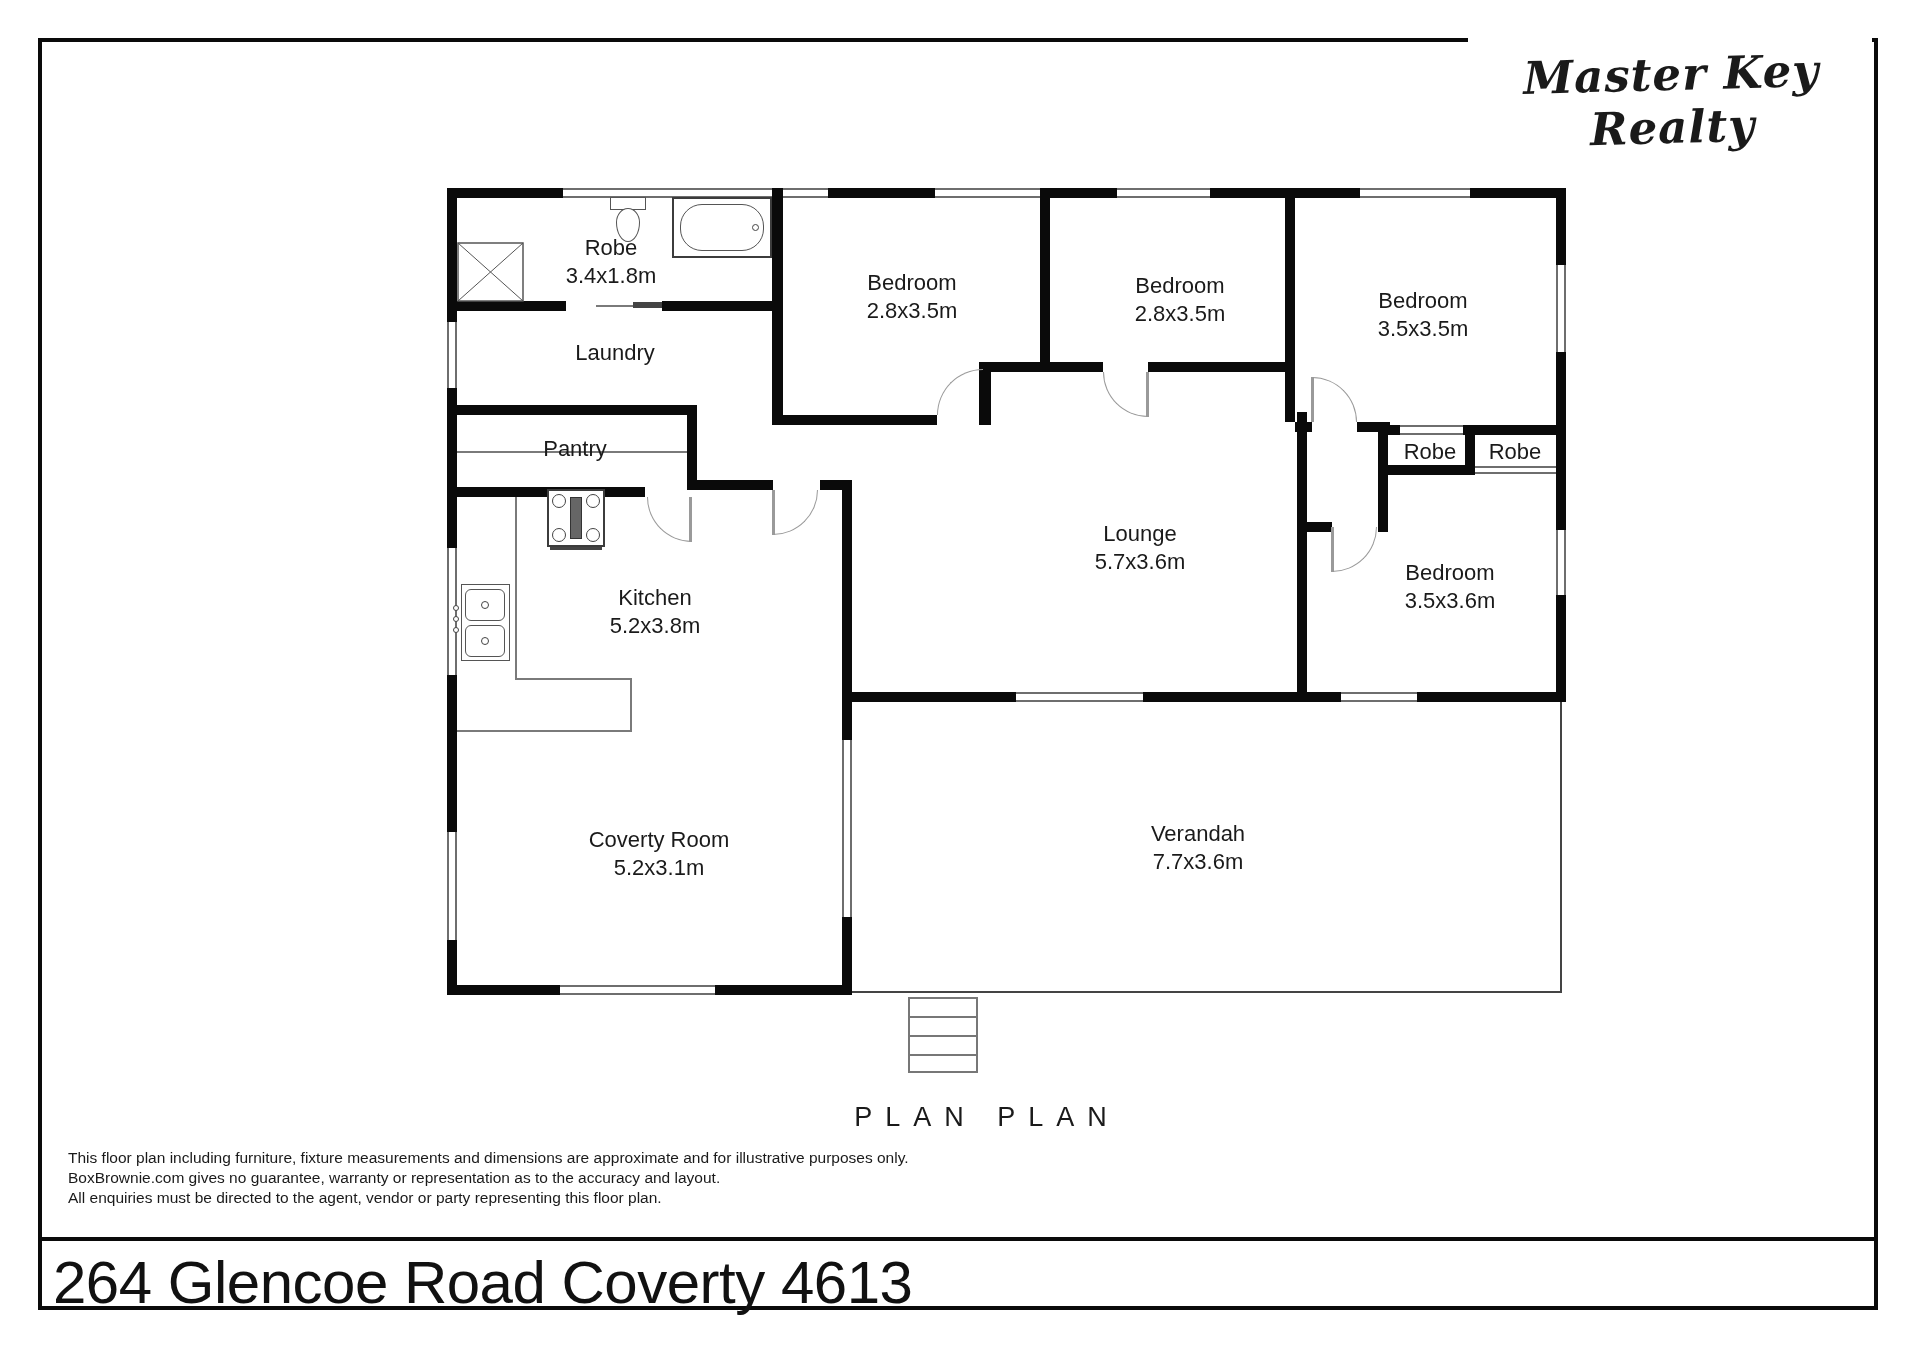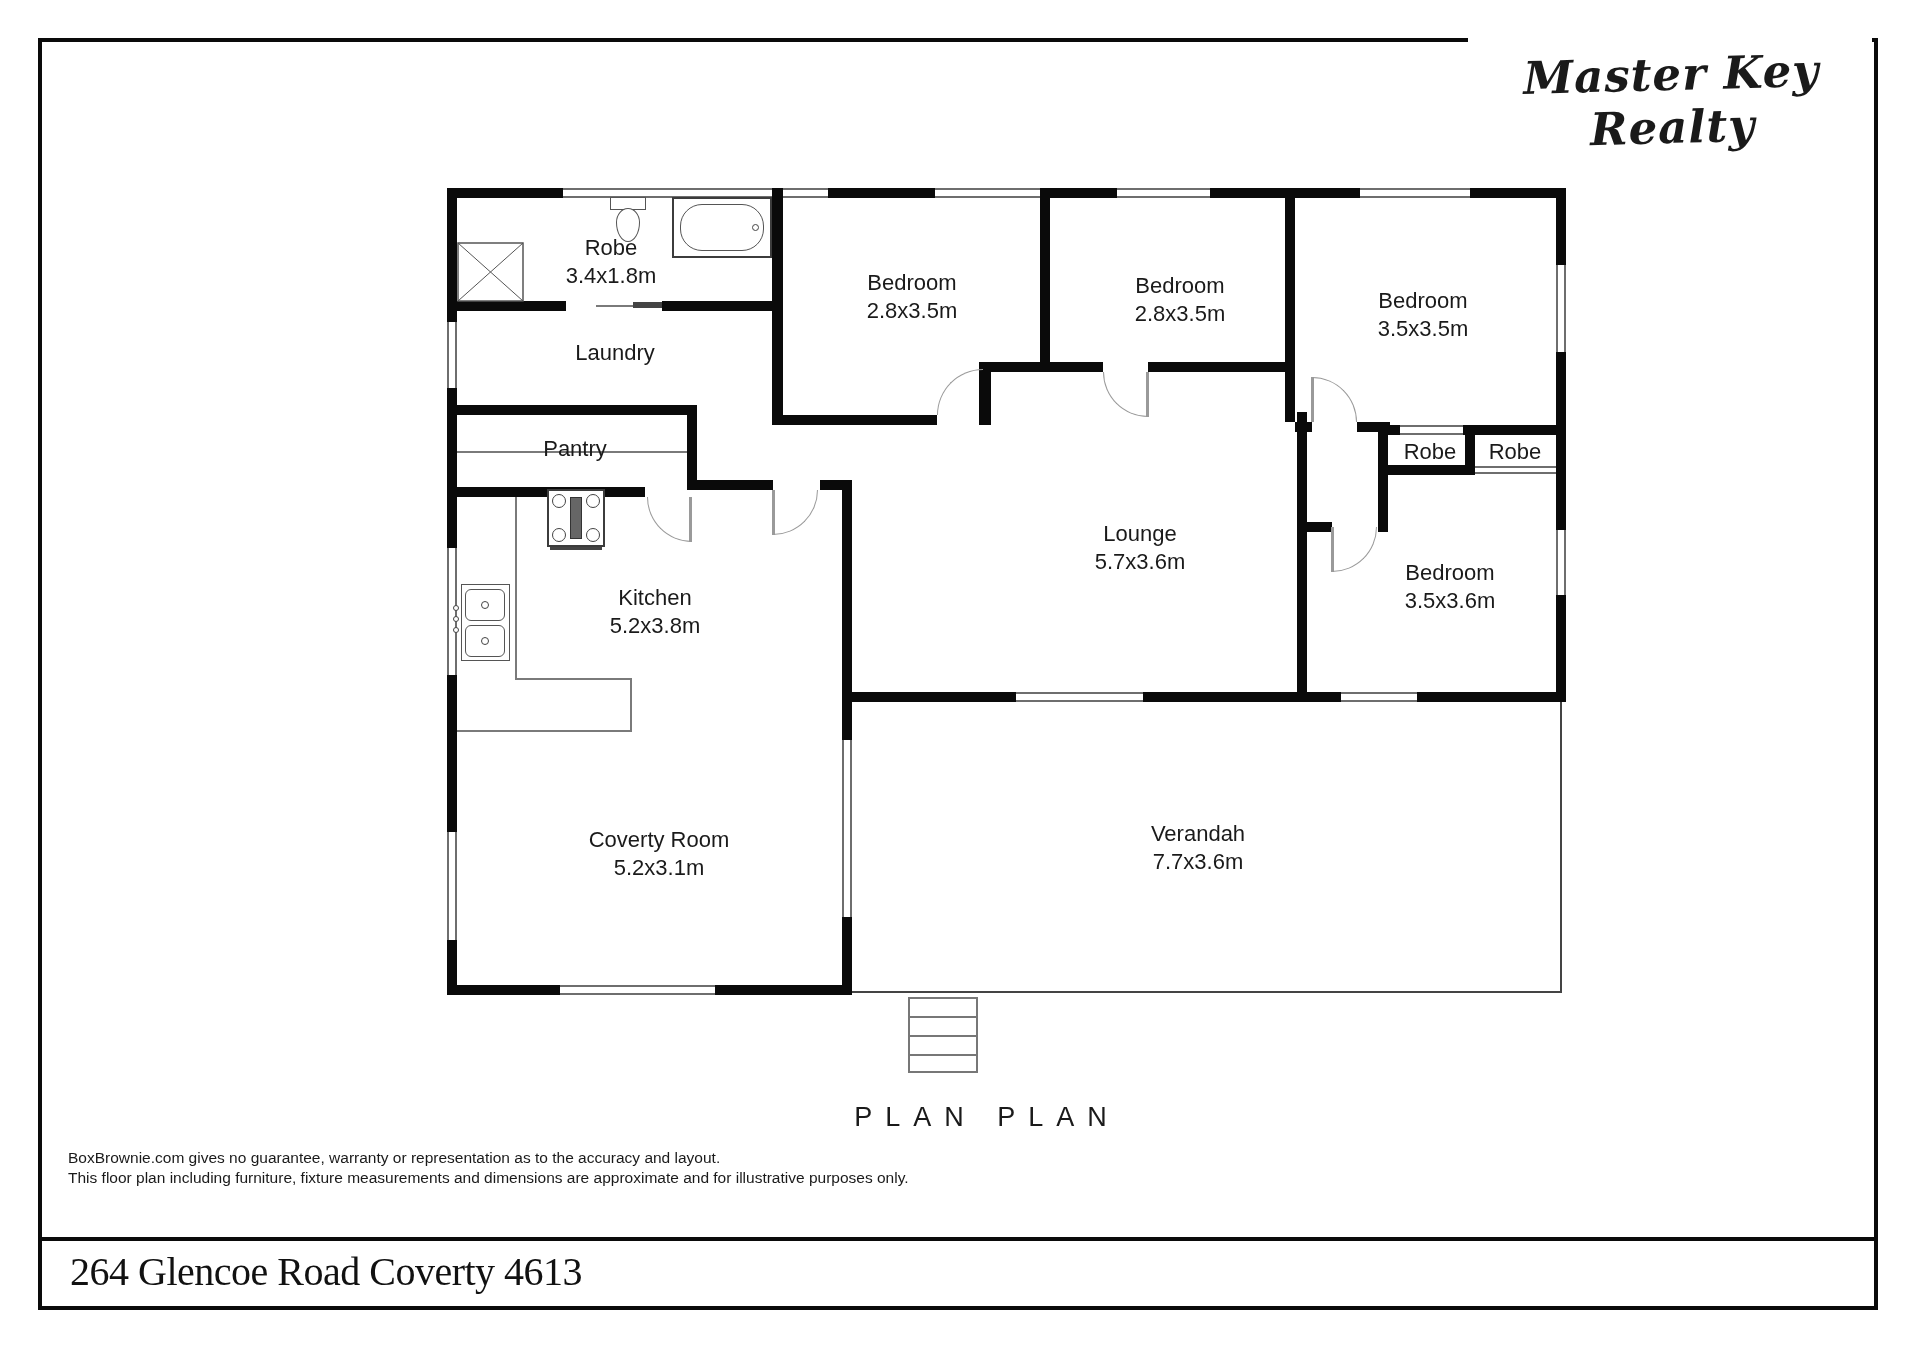--- a/index.html
+++ b/index.html
@@ -24,21 +24,21 @@
           font-size:22px;line-height:28px;white-space:nowrap;}
   .logo-patch{position:absolute;left:1468px;top:28px;width:404px;height:18px;background:#fff;}
   .logo{position:absolute;left:1472px;top:48px;width:400px;text-align:center;
         font-family:"DejaVu Serif",serif;font-style:italic;font-weight:600;
         font-size:45px;transform:rotate(-1.5deg);letter-spacing:1px;}
   .fp-title{position:absolute;left:987px;top:1102px;transform:translateX(-50%);
             font-size:27px;letter-spacing:13px;white-space:nowrap;}
   .disclaimer{position:absolute;left:68px;top:1148px;font-size:15.5px;line-height:20px;}
   .disclaimer p{margin:0;}
   .divider{position:absolute;left:42px;top:1237px;width:1832px;height:4px;background:#0a0a0a;}
-  .address{position:absolute;left:70px;top:1248px;font-size:40px;letter-spacing:-0.5px;color:#111;font-family:Liberation Serif, serif;}
+  .address{position:absolute;left:53px;top:1248px;font-size:60px;letter-spacing:-0.5px;color:#111;}
   .steps{position:absolute;left:908px;top:997px;width:70px;height:76px;box-sizing:border-box;
          border:2px solid #777;
          background:repeating-linear-gradient(to bottom,#fff 0 17px,#777 17px 19px);}
   .burner{position:absolute;width:14px;height:14px;border:1.5px solid #444;border-radius:50%;box-sizing:border-box;}
   .dot{position:absolute;border:1.2px solid #444;border-radius:50%;box-sizing:border-box;background:#fff;}
 </style>
 </head>
 <body>
 
 <div class="page">
@@ -220,19 +220,20 @@
   <div class="rlabel" style="left:1515px;top:452px">
     <div>Robe</div>
   </div>
   <div class="rlabel" style="left:1198px;top:848px">
     <div>Verandah</div>
     <div>7.7x3.6m</div>
   </div>
 
   <div class="fp-title">PLAN PLAN</div>
   <div class="disclaimer">
+    <p>This floor plan including furniture, fixture measurements and dimensions are approximate and for illustrative purposes only.</p>
     <p>BoxBrownie.com gives no guarantee, warranty or representation as to the accuracy and layout.</p>
-    <p>This floor plan including furniture, fixture measurements and dimensions are approximate and for illustrative purposes only.</p>
+    <p>All enquiries must be directed to the agent, vendor or party representing this floor plan.</p>
   </div>
   <div class="divider"></div>
   <div class="address">264 Glencoe Road Coverty 4613</div>
 
 </div>
 
 </body></html>

